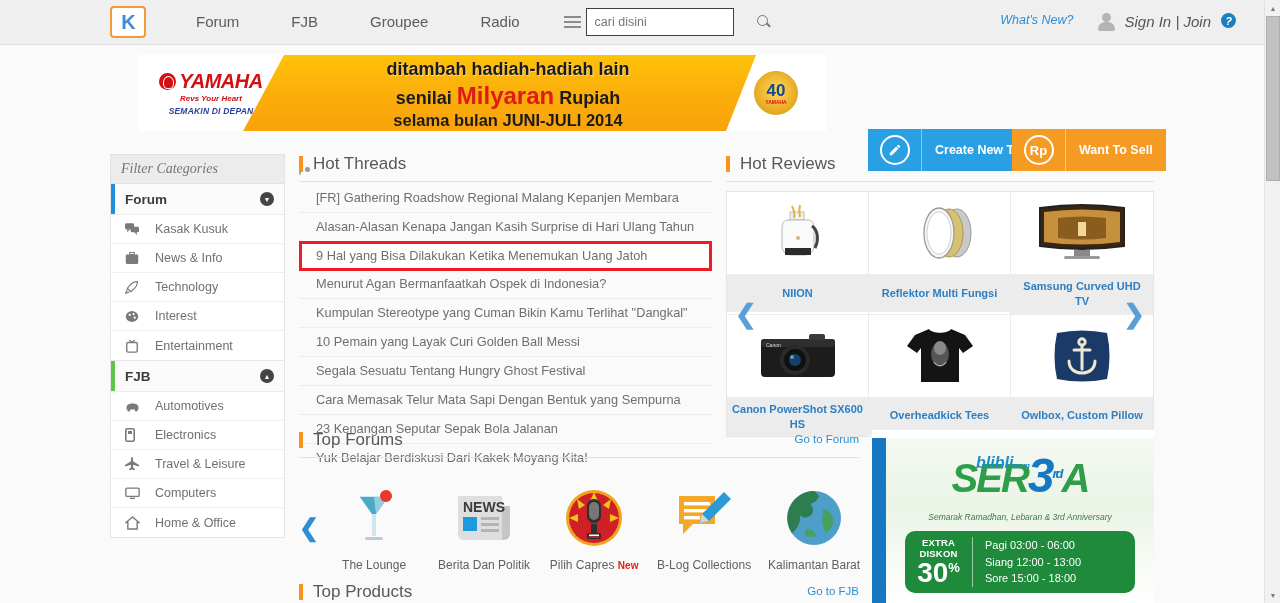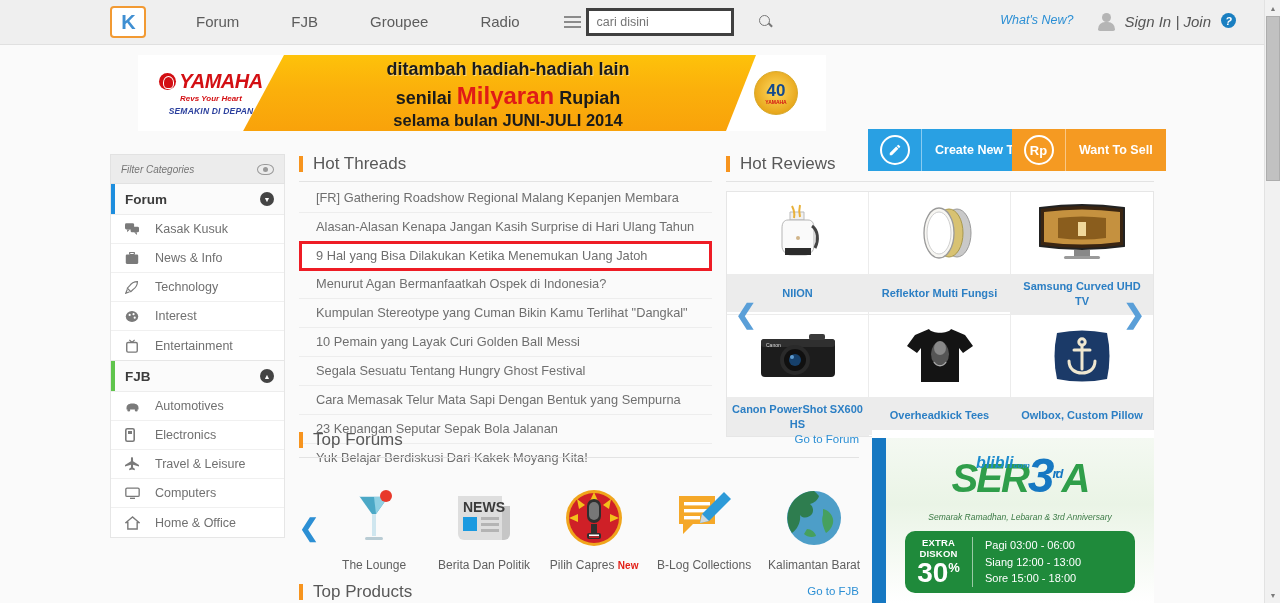--- a/index.html
+++ b/index.html
@@ -36,21 +36,21 @@
   .searchwrap { display: flex; align-items: center; margin-left: 14px; }
   .hamburger {
     width: 26px; height: 30px;
     display: flex; flex-direction: column; justify-content: center;
     gap: 3px; align-items: center; cursor: pointer;
   }
   .hamburger span { display: block; width: 17px; height: 2px; background: #8b8b8b; }
   .searchbox {
     width: 148px; height: 28px; background: #fff;
     display: flex; align-items: center; padding: 0 8px;
-    border: 3px solid #404040;
+    border: 1px solid #404040;
   }
   .searchbox input {
     flex: 1; border: none; outline: none; font-size: 12.5px;
     color: #9a9a9a; font-family: "Liberation Sans", sans-serif;
     background: transparent;
   }
   .search-icon { width: 16px; height: 16px; position: relative; }
   .search-icon::before {
     content: ""; position: absolute; left: 1px; top: 1px;
     width: 9px; height: 9px; border: 1.6px solid #777; border-radius: 50%;
@@ -166,22 +166,22 @@
   }
 
   
   .sidebar { position: absolute; left: 110px; top: 154px; width: 175px; }
   .filter-box {
     height: 30px; background: #ececec; border: 1px solid #e2e2e2;
     display: flex; align-items: center; padding: 0 10px;
   }
   .filter-box input {
     flex: 1; border: none; background: transparent; outline: none;
-    font-style: italic; font-size: 10px; color: #737373;
-    font-family: Liberation Sans, sans-serif;
+    font-style: italic; font-size: 14px; color: #737373;
+    font-family: Liberation Serif, serif;
   }
   .eye-icon { width: 17px; height: 11px; position: relative; }
   .eye-icon::before {
     content: ""; position: absolute; inset: 0;
     border: 1.5px solid #999; border-radius: 50% / 58%;
   }
   .eye-icon::after {
     content: ""; position: absolute; left: 6px; top: 3px;
     width: 5px; height: 5px; border-radius: 50%; background: #999;
   }

